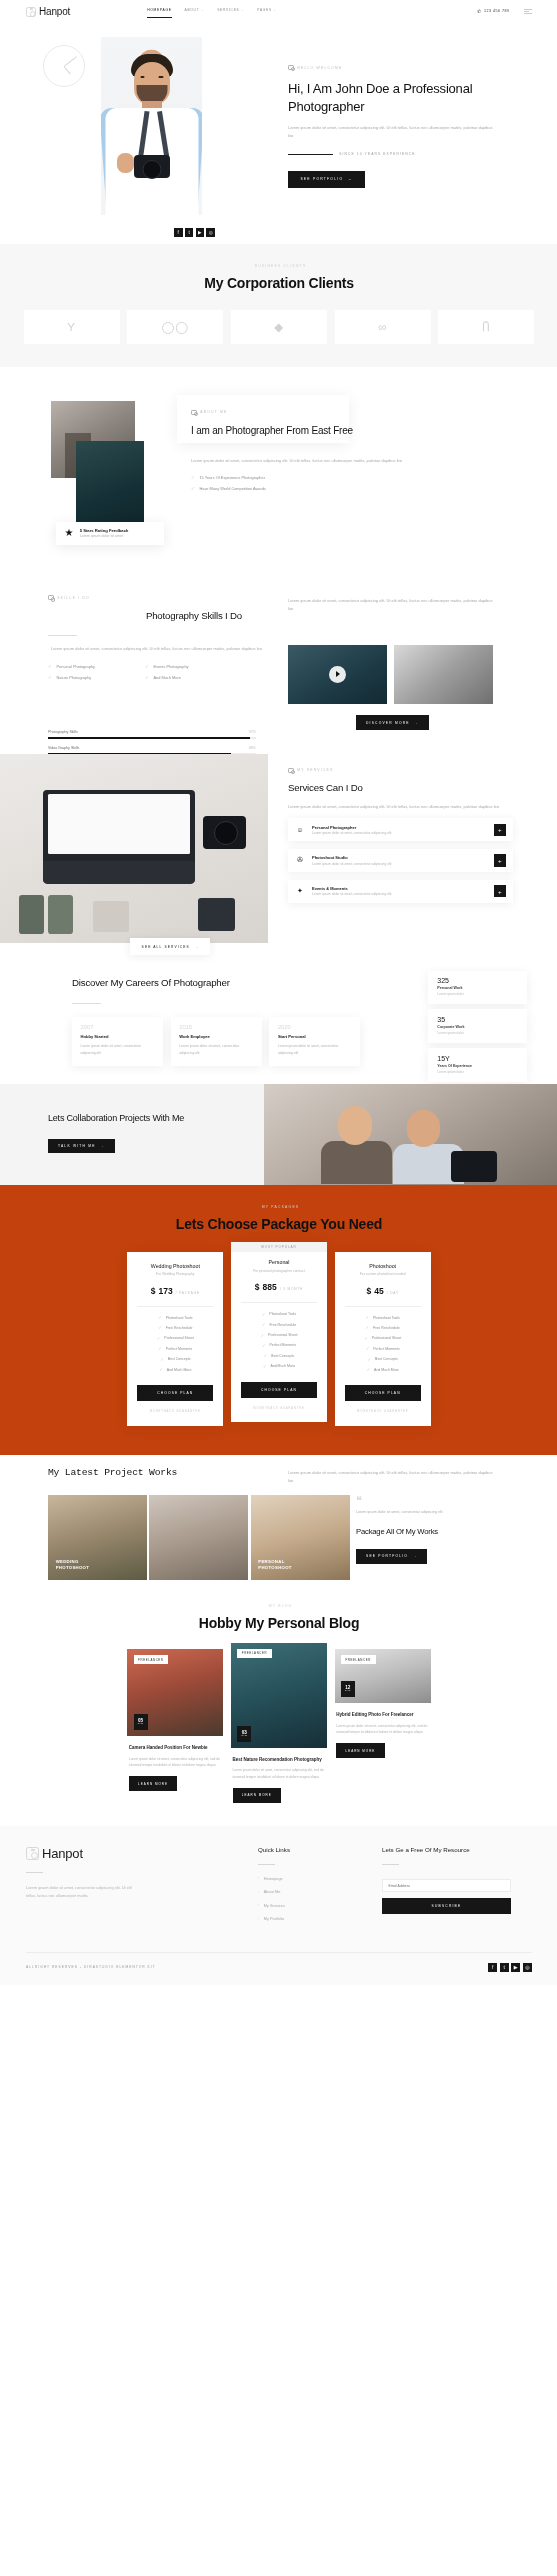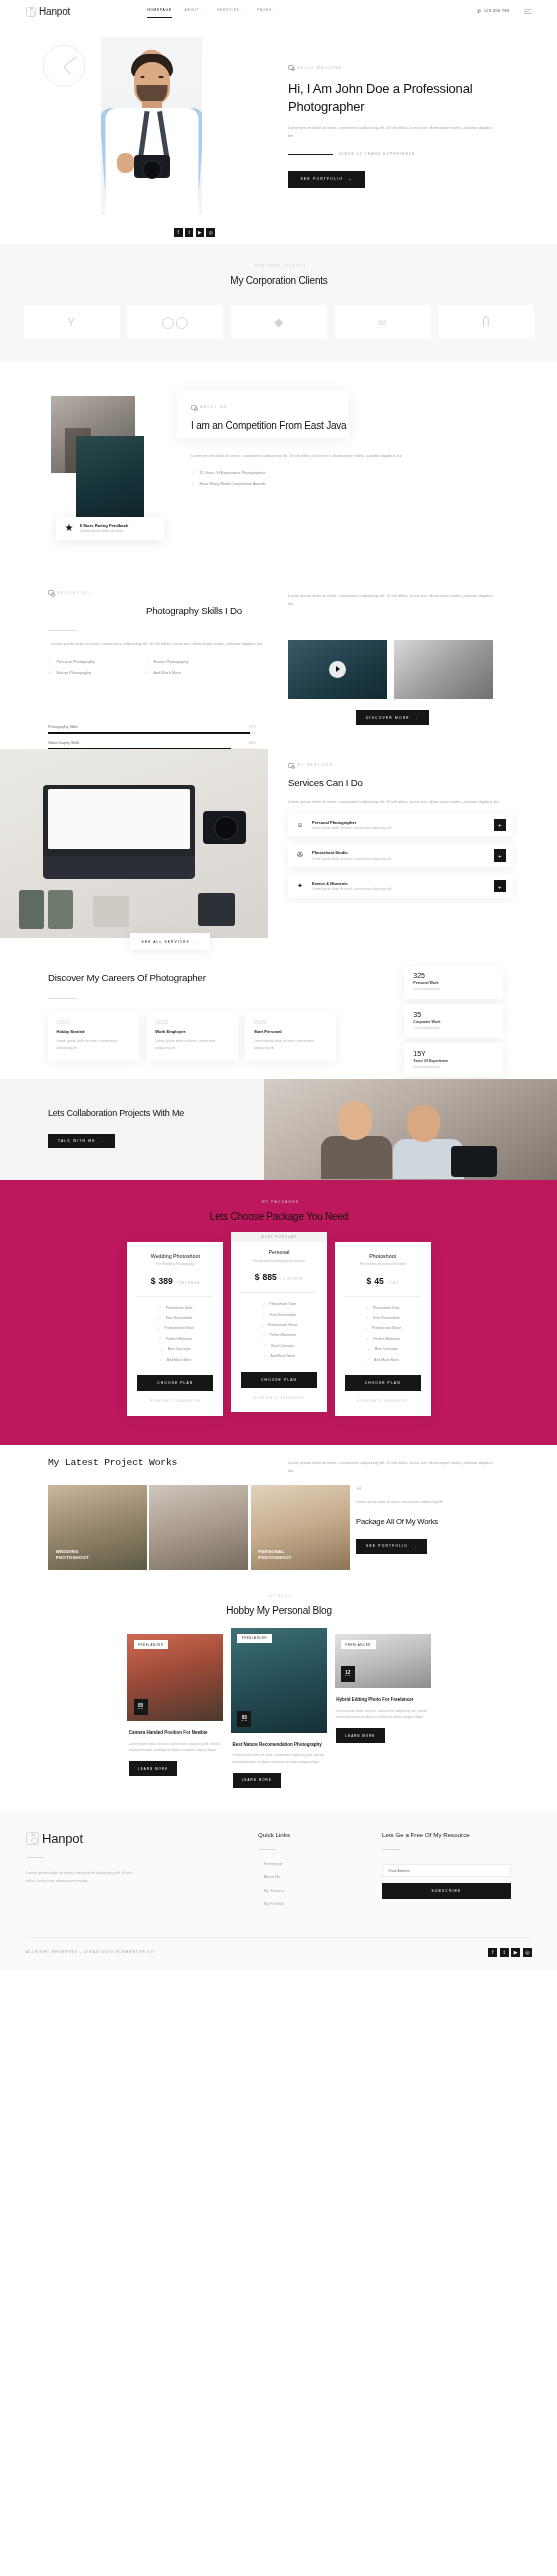--- a/index.html
+++ b/index.html
@@ -148,21 +148,21 @@
   .btn-dark {
     display: inline-flex; align-items: center; justify-content: center; gap: 4.6px;
     background: #161616; color: #fff; font-size: 3.4px; letter-spacing: 1.2px;
     padding: 6.2px 12.4px; text-transform: uppercase; border: none;
   }
   .hero-cta { margin-top: 13px; }
 
   
   .clients { background: #f7f7f7; padding: 20px 0 23px; text-align: center; }
   .sec-eyebrow { display: flex; align-items: center; justify-content: center; gap: 3.1px; margin-bottom: 7px; }
-  h2.sec-title { font-size: 10px; font-weight: 400; letter-spacing: -0.2px; color: #111; }
+  h2.sec-title { font-size: 14px; font-weight: 700; letter-spacing: -0.2px; color: #111; }
   .logo-row { display: flex; justify-content: center; gap: 7.7px; margin-top: 18.6px; }
   .logo-card {
     width: 96px; height: 34px; background: #fff; display: flex;
     align-items: center; justify-content: center;
   }
   .logo-glyph { color: #d2d2d2; font-size: 11.6px; letter-spacing: 0.8px; }
 
   
   .about { position: relative; height: 213px; padding-top: 29px; }
   .about-img-a {
@@ -282,21 +282,21 @@
     display: flex; align-items: center; justify-content: center; font-size: 6.2px;
   }
   .svc-cta { position: absolute; left: 130px; top: 194px; }
   .btn-light {
     display: inline-flex; align-items: center; gap: 4.6px; background: #fff;
     box-shadow: 0 1.5px 9.3px rgba(0,0,0,.08); font-size: 3.3px; letter-spacing: 1.1px;
     padding: 6.2px 11.6px; color: #161616; text-transform: uppercase; border: none;
   }
 
   
-  .career { position: relative; height: 124px; padding-top: 9.3px; }
+  .career { position: relative; height: 124px; padding-top: 9.3px; margin-left: 24px; }
   h2.career-title { position: absolute; left: 48px; top: 17px; font-size: 9.7px; font-weight: 400; color: #111; letter-spacing: -0.2px; }
   .career-rule { position: absolute; left: 48px; top: 43px; width: 29px; height: 0.8px; background: #ddd; }
   .timeline { position: absolute; left: 48px; top: 57px; display: flex; gap: 7.7px; }
   .tl-card { width: 91px; background: #fff; box-shadow: 0 1.5px 11px rgba(0,0,0,.07); padding: 7.7px 8.5px 10px; }
   .tl-year { font-size: 5.8px; color: #d8d8d8; font-weight: 400; }
   .tl-head { font-size: 4.1px; font-weight: 700; color: #161616; margin-top: 3.9px; }
   .tl-body { font-size: 3.4px; line-height: 1.9; color: #b2b2b2; margin-top: 3.9px; }
   .stats { position: absolute; left: 404px; top: 11px; width: 99px; }
   .stat-card {
     background: #fff; box-shadow: 0 1.5px 11px rgba(0,0,0,.07);
@@ -315,21 +315,21 @@
   .ci-head1 { position: absolute; left: 74px; top: 22px; width: 34px; height: 39px; background: #e0b38d; border-radius: 17px; }
   .ci-head2 { position: absolute; left: 143px; top: 26px; width: 33px; height: 37px; background: #d9a882; border-radius: 16.3px; }
   .ci-body1 { position: absolute; left: 57px; top: 57px; width: 71px; height: 43px; background: #6b5f55; border-radius: 12.4px 12.4px 0 0; }
   .ci-body2 { position: absolute; left: 129px; top: 60px; width: 71px; height: 40px; background: #cfd6de; border-radius: 12.4px 12.4px 0 0; }
   .ci-cam { position: absolute; left: 187px; top: 67px; width: 46px; height: 31px; background: #15181c; border-radius: 3.9px; }
   .collab-copy { position: absolute; left: 48px; top: 28px; width: 178px; }
   h2.collab-title { font-size: 9px; line-height: 1.5; font-weight: 400; color: #111; letter-spacing: -0.2px; }
   .collab-cta { margin-top: 11px; }
 
   
-  .package { padding: 20px 14px 29px; text-align: center; background: #be185d; }
+  .package { padding: 20px 14px 29px; text-align: center; background: #c2410c; }
   .price-row { display: flex; justify-content: center; gap: 7.7px; margin-top: 20px; align-items: flex-start; }
   .price-card {
     width: 96px; background: #fff; box-shadow: 0 2.3px 14px rgba(0,0,0,.07);
     padding: 11px 10px 12.4px; position: relative;
   }
   .price-card.featured { margin-top: -9.3px; padding-top: 17px; }
   .popular-tag {
     position: absolute; left: 0; right: 0; top: 0; background: #f3f3f3; color: #999;
     font-size: 3.1px; letter-spacing: 0.9px; padding: 3.1px 0; text-transform: uppercase;
   }
@@ -541,21 +541,21 @@
 
   <div class="about">
     <div class="about-img-a"></div>
     <div class="about-img-b"></div>
     <div class="about-card"></div>
     <div class="about-copy">
       <div class="eyebrow">
         <span class="cam"></span>
         <span>ABOUT ME</span>
       </div>
-      <h2 class="about-title">I am an Competition From East Java</h2>
+      <h2 class="about-title">I am an Photographer From East Free</h2>
       <div class="about-desc">Lorem ipsum dolor sit amet, consectetur adipiscing elit. Ut elit tellus, luctus nec ullamcorper mattis, pulvinar dapibus leo</div>
       <div class="check-list">
         <div class="check-item">
           <span class="tick">✓</span>
           <span class="lbl">15 Years Of Experience Photographer</span>
         </div>
         <div class="check-item">
           <span class="tick">✓</span>
           <span class="lbl">Have Many World Competition Awards</span>
         </div>
@@ -746,21 +746,21 @@
       <span style="font-size:3.4px;letter-spacing:1.2px;color:#cfcfcf;">MY PACKAGES</span>
     </div>
     <h2 class="sec-title">Lets Choose Package You Need</h2>
     <div class="price-row">
 
       <div class="price-card">
         <div class="pc-name">Wedding Photoshoot</div>
         <div class="pc-for">For Wedding Photography</div>
         <div class="pc-price">
           <span class="pc-amt">$</span>
-          <span class="pc-amt">389</span>
+          <span class="pc-amt">173</span>
           <span class="pc-per">/ PACKAGE</span>
         </div>
         <div class="pc-sep"></div>
         <div class="pc-feat">
             <span class="tick">✓</span>
             <span class="lbl">Photoshoot Tools</span>
           </div>
         <div class="pc-feat">
             <span class="tick">✓</span>
             <span class="lbl">Free Reschedule</span>

